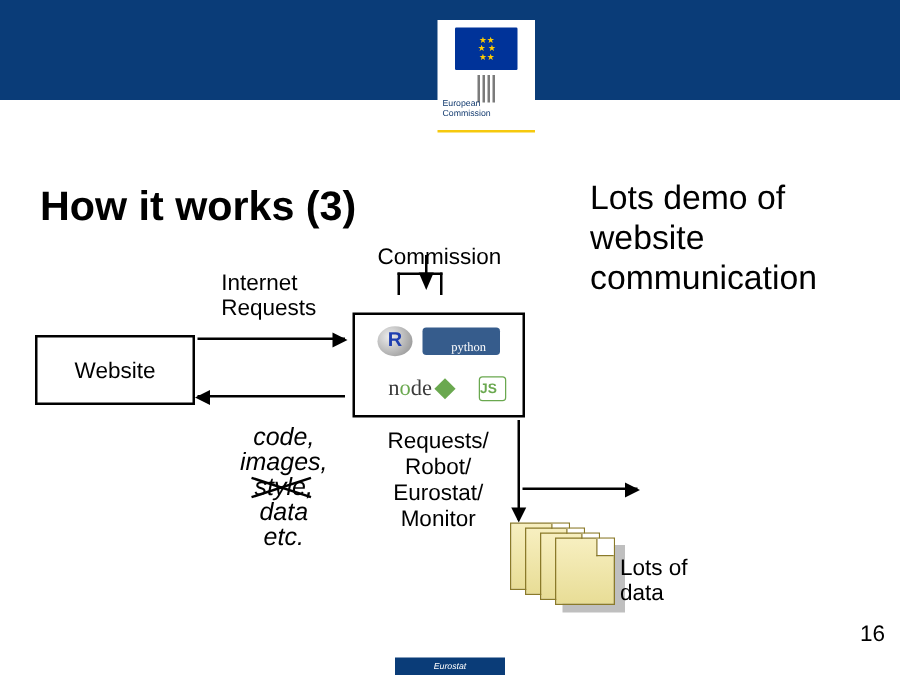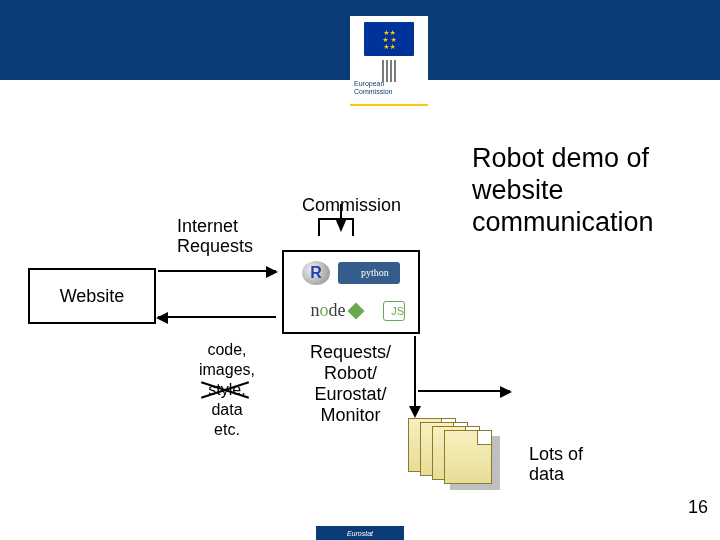--- a/index.html
+++ b/index.html
@@ -31,29 +31,29 @@
   
   .arrow-lr { position: absolute; height: 0; border-top: 2px solid #000; }
   .arrow-lr::after { content:""; position:absolute; right:-2px; top:-6px; border-left:12px solid #000; border-top:6px solid transparent; border-bottom:6px solid transparent; }
   .arrow-rl::after { content:""; position:absolute; left:-2px; top:-6px; border-right:12px solid #000; border-top:6px solid transparent; border-bottom:6px solid transparent; }
   .arrow-rl { position: absolute; height: 0; border-top: 2px solid #000; }
 
   .website-box { position: absolute; top: 268px; left: 28px; width: 128px; height: 56px; border: 2px solid #000; display:flex; align-items:center; justify-content:center; font-size: 18px; }
 
   .tech-box { position: absolute; top: 250px; left: 282px; width: 138px; height: 84px; border: 2px solid #000; display:flex; flex-wrap:wrap; align-items:center; justify-content:center; gap:4px 8px; padding:4px; background:#fff;}
   .tech-r { width:28px; height:24px; border-radius:50%; background:radial-gradient(circle at 35% 35%, #eee, #888); display:flex; align-items:center; justify-content:center; font-weight:bold; color:#1f3fb0; font-size:16px;}
-  .tech-py { width:62px; height:22px; background:#365c8c; border-radius:3px; display:flex; align-items:center; gap:3px; padding:0 20px;}
+  .tech-py { width:62px; height:22px; background:#365c8c; border-radius:3px; display:flex; align-items:flex-end; gap:3px; padding:0 20px;}
   .tech-py .pyicon { width:14px; height:14px; background:linear-gradient(135deg,#3772a4 50%,#ffd43b 50%); border-radius:3px;}
   .tech-py .pytext { color:#fff; font-size:10px; font-family: Georgia, serif;}
   .tech-node { width:78px; height:26px; display:flex; align-items:center; justify-content:center; font-family: Georgia, serif; font-size:18px; color:#3b3b3b;}
   .tech-node .green { color:#6aa84f; }
-  .tech-js { width:22px; height:20px; border:1px solid #6aa84f; border-radius:3px; display:flex; align-items:center; justify-content:flex-end; font-size:11px; color:#6aa84f; font-weight:normal;}
+  .tech-js { width:22px; height:20px; border:1px solid #6aa84f; border-radius:3px; display:flex; align-items:center; justify-content:flex-start; font-size:11px; color:#6aa84f; font-weight:bold;}
   .tech-hex { width:12px; height:12px; background:#6aa84f; transform: rotate(45deg); }
 
-  .code-label { position: absolute; top: 340px; left: 182px; font-size: 16px; text-align:center; line-height:20px; width: 90px;}
+  .code-label { position: absolute; top: 340px; left: 182px; font-size: 20px; text-align:center; line-height:20px; width: 90px; font-style: italic;}
   .scraper-label { position: absolute; top: 342px; left: 310px; font-size: 18px; text-align:center; line-height:21px; }
 
   
   .strike-x { position:absolute; top: 378px; left: 200px; width: 50px; height: 22px; }
   .strike-x::before, .strike-x::after { content:""; position:absolute; left:0; top:50%; width:100%; height:2px; background:#000;}
   .strike-x::before { transform: rotate(18deg); }
   .strike-x::after { transform: rotate(-18deg); }
 
   .monitor-label { position: absolute; top: 380px; left: 516px; font-size: 18px; }
   .monitor-arrow { position: absolute; top: 390px; left: 418px; width: 92px; border-top: 2px solid #000;}
@@ -64,21 +64,21 @@
 
   
   .file-stack { position: absolute; top: 418px; left: 408px; width: 86px; height: 62px; }
   .file { position:absolute; width: 48px; height: 54px; background: linear-gradient(#f7efc0,#e8dd96); border:1px solid #8a7a2a; }
   .file .fold { position:absolute; top:0; right:0; width:14px; height:14px; background:#fff; border-left:1px solid #8a7a2a; border-bottom:1px solid #8a7a2a; }
   .file1 { left: 0; top: 0; z-index:1;}
   .file2 { left: 12px; top: 4px; z-index:2;}
   .file3 { left: 24px; top: 8px; z-index:3;}
   .file4 { left: 36px; top: 12px; z-index:4;}
   .file-stack .shadow { position:absolute; left: 42px; top: 18px; width:50px; height:54px; background:#bfbfbf; z-index:0;}
-  .lots-label { position: absolute; top: 444px; left: 529px; font-size: 18px; line-height: 20px;}
+  .lots-label { position: absolute; top: 444px; left: 496px; font-size: 18px; line-height: 20px;}
 
   .page-num { position: absolute; bottom: 22px; right: 12px; font-size: 18px; }
 
   .footer-pill { position: absolute; bottom: 0; left: 50%; transform: translateX(-50%); width: 88px; height: 14px; background: #0a3c78; color: #fff; font-size: 7px; display:flex; align-items:center; justify-content:center; font-style: italic; }
 </style>
 </head>
 <body>
 
 <div class="slide">
 
@@ -92,23 +92,24 @@
         <span></span>
         <span></span>
         <span></span>
     </div>
     <div class="ec-text">
       <span>European</span><br>
       <span>Commission</span>
     </div>
   </div>
 
+  <div class="title">How it works (3)</div>
 
   <div class="right-text">
-    <span>Robot demo of</span><br>
+    <span>Lots demo of</span><br>
     <span>website</span><br>
     <span>communication</span>
   </div>
 
   <div class="nav-label">Commission</div>
   <div class="nav-arrow-shaft"></div>
   <div class="nav-arrow"></div>
 
   <div class="internet-label">
     <span>Internet</span><br>

